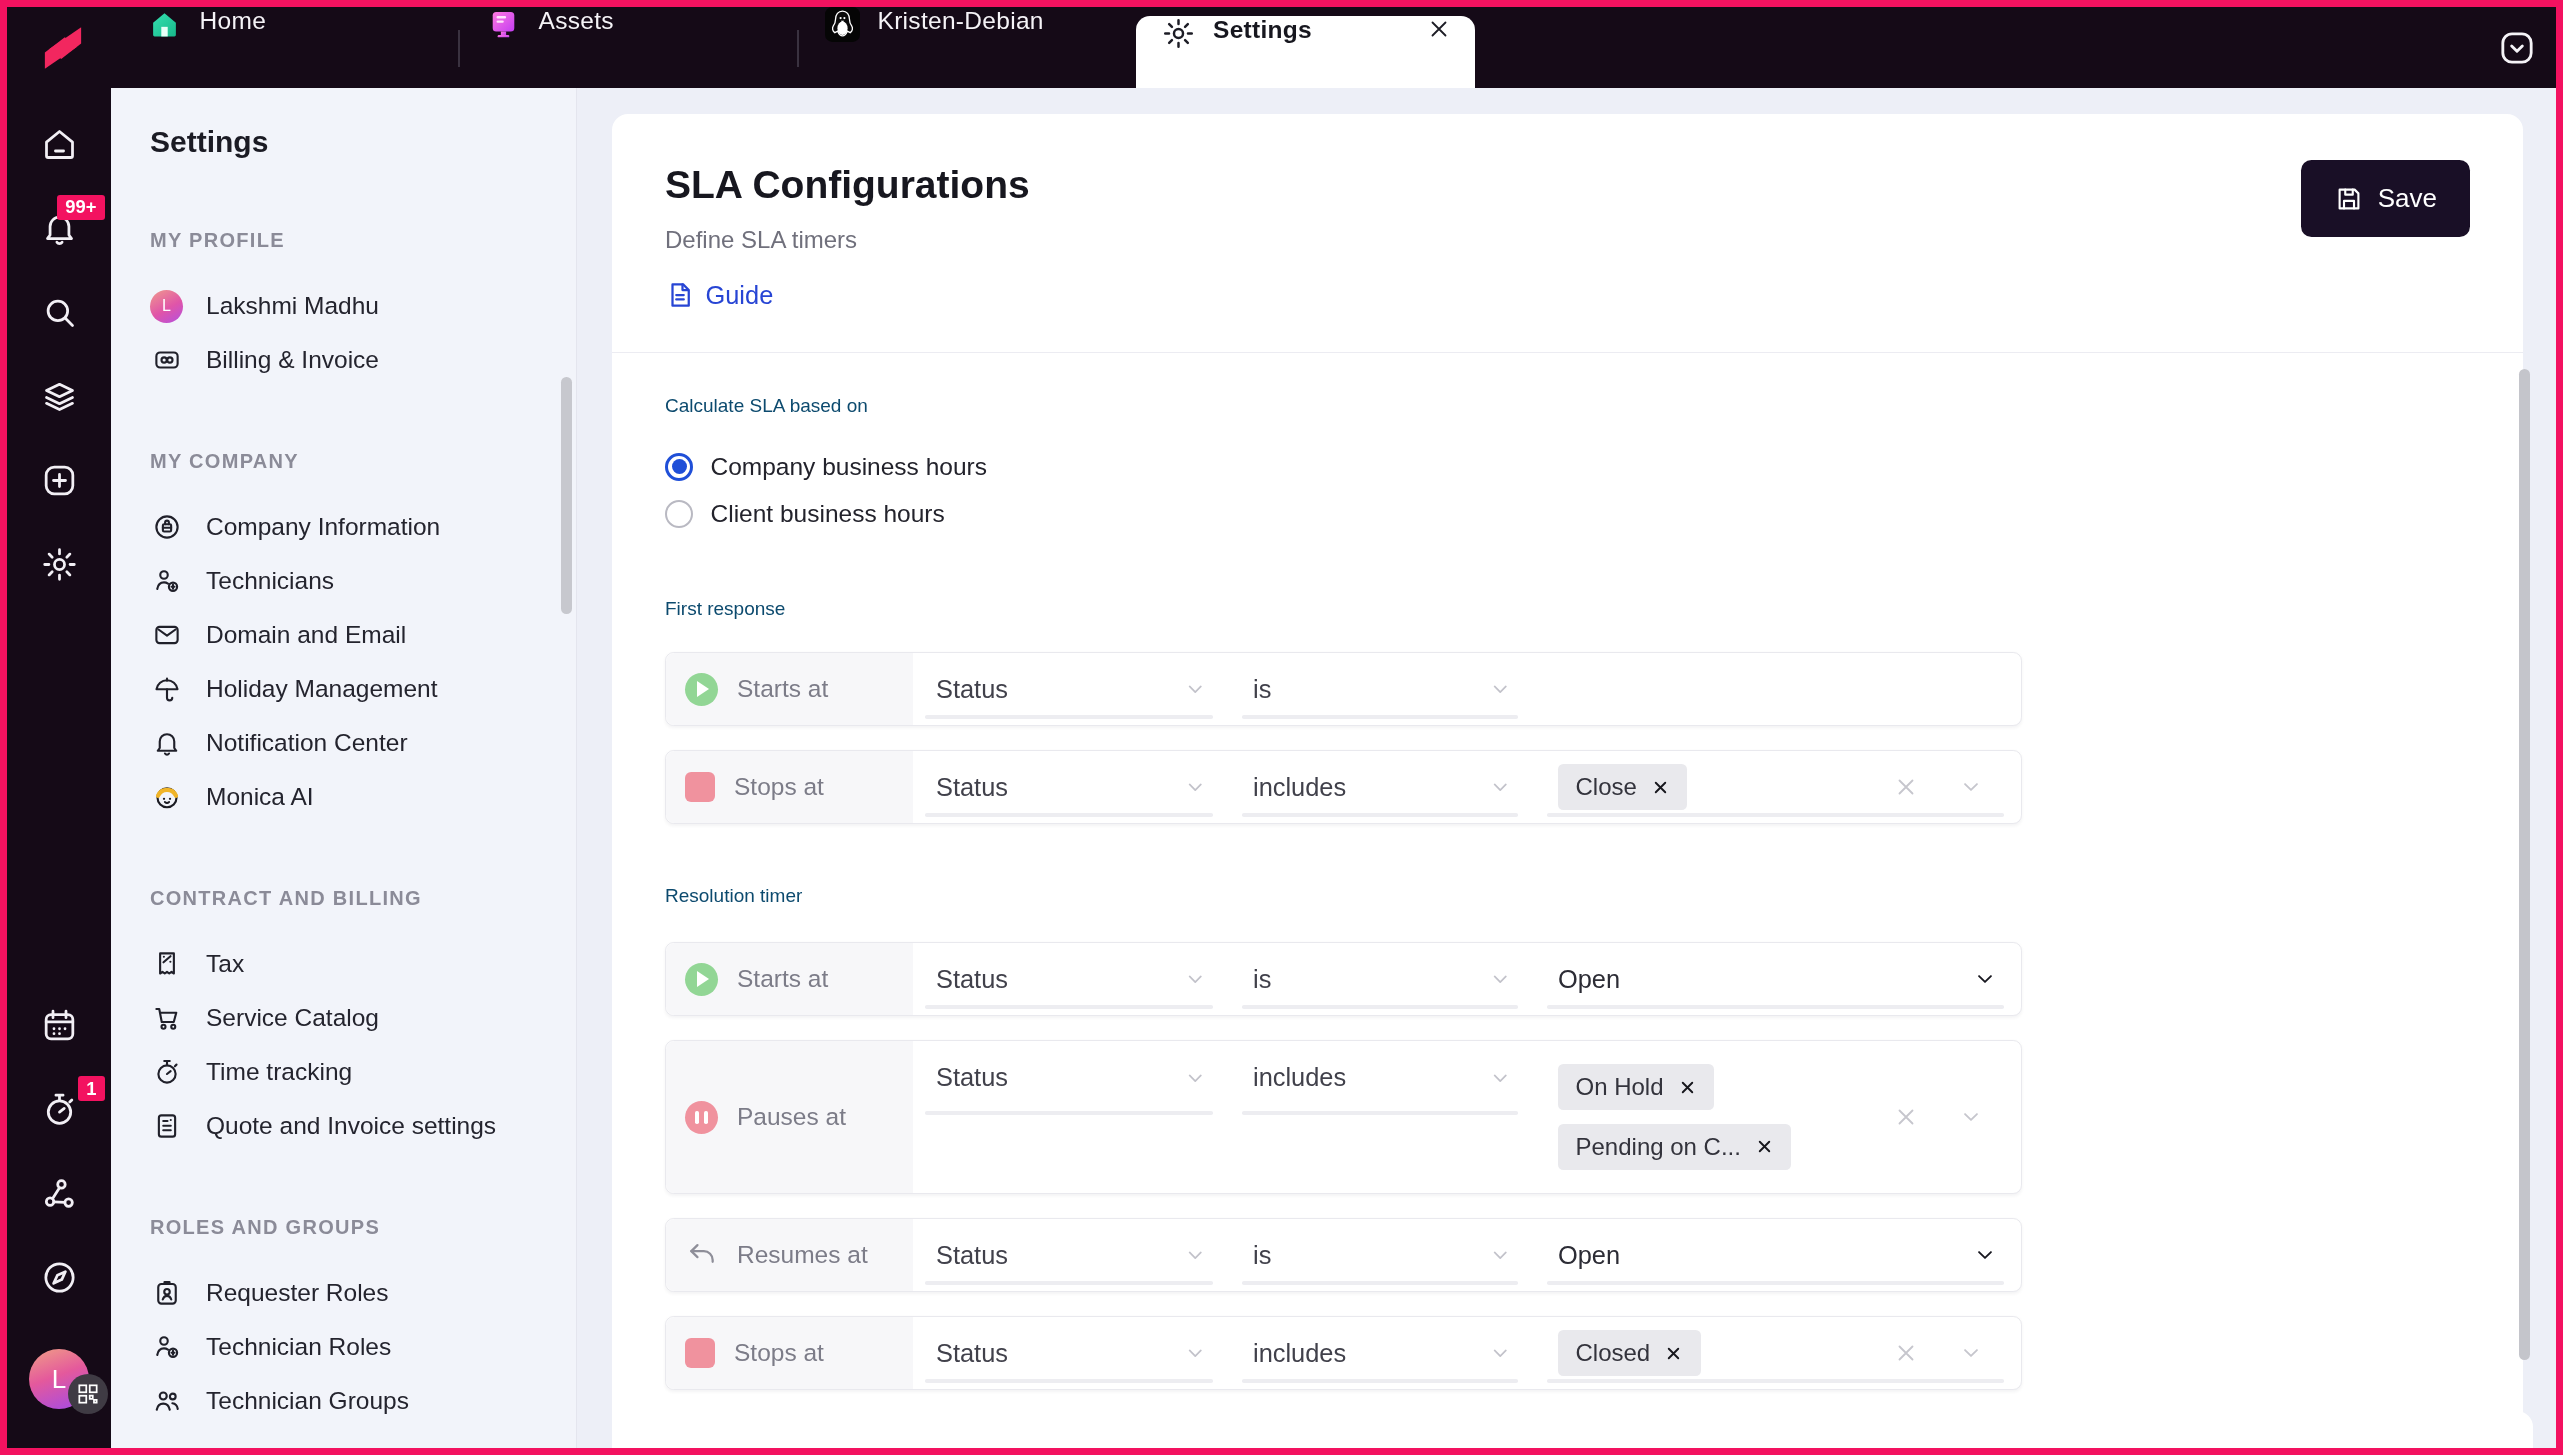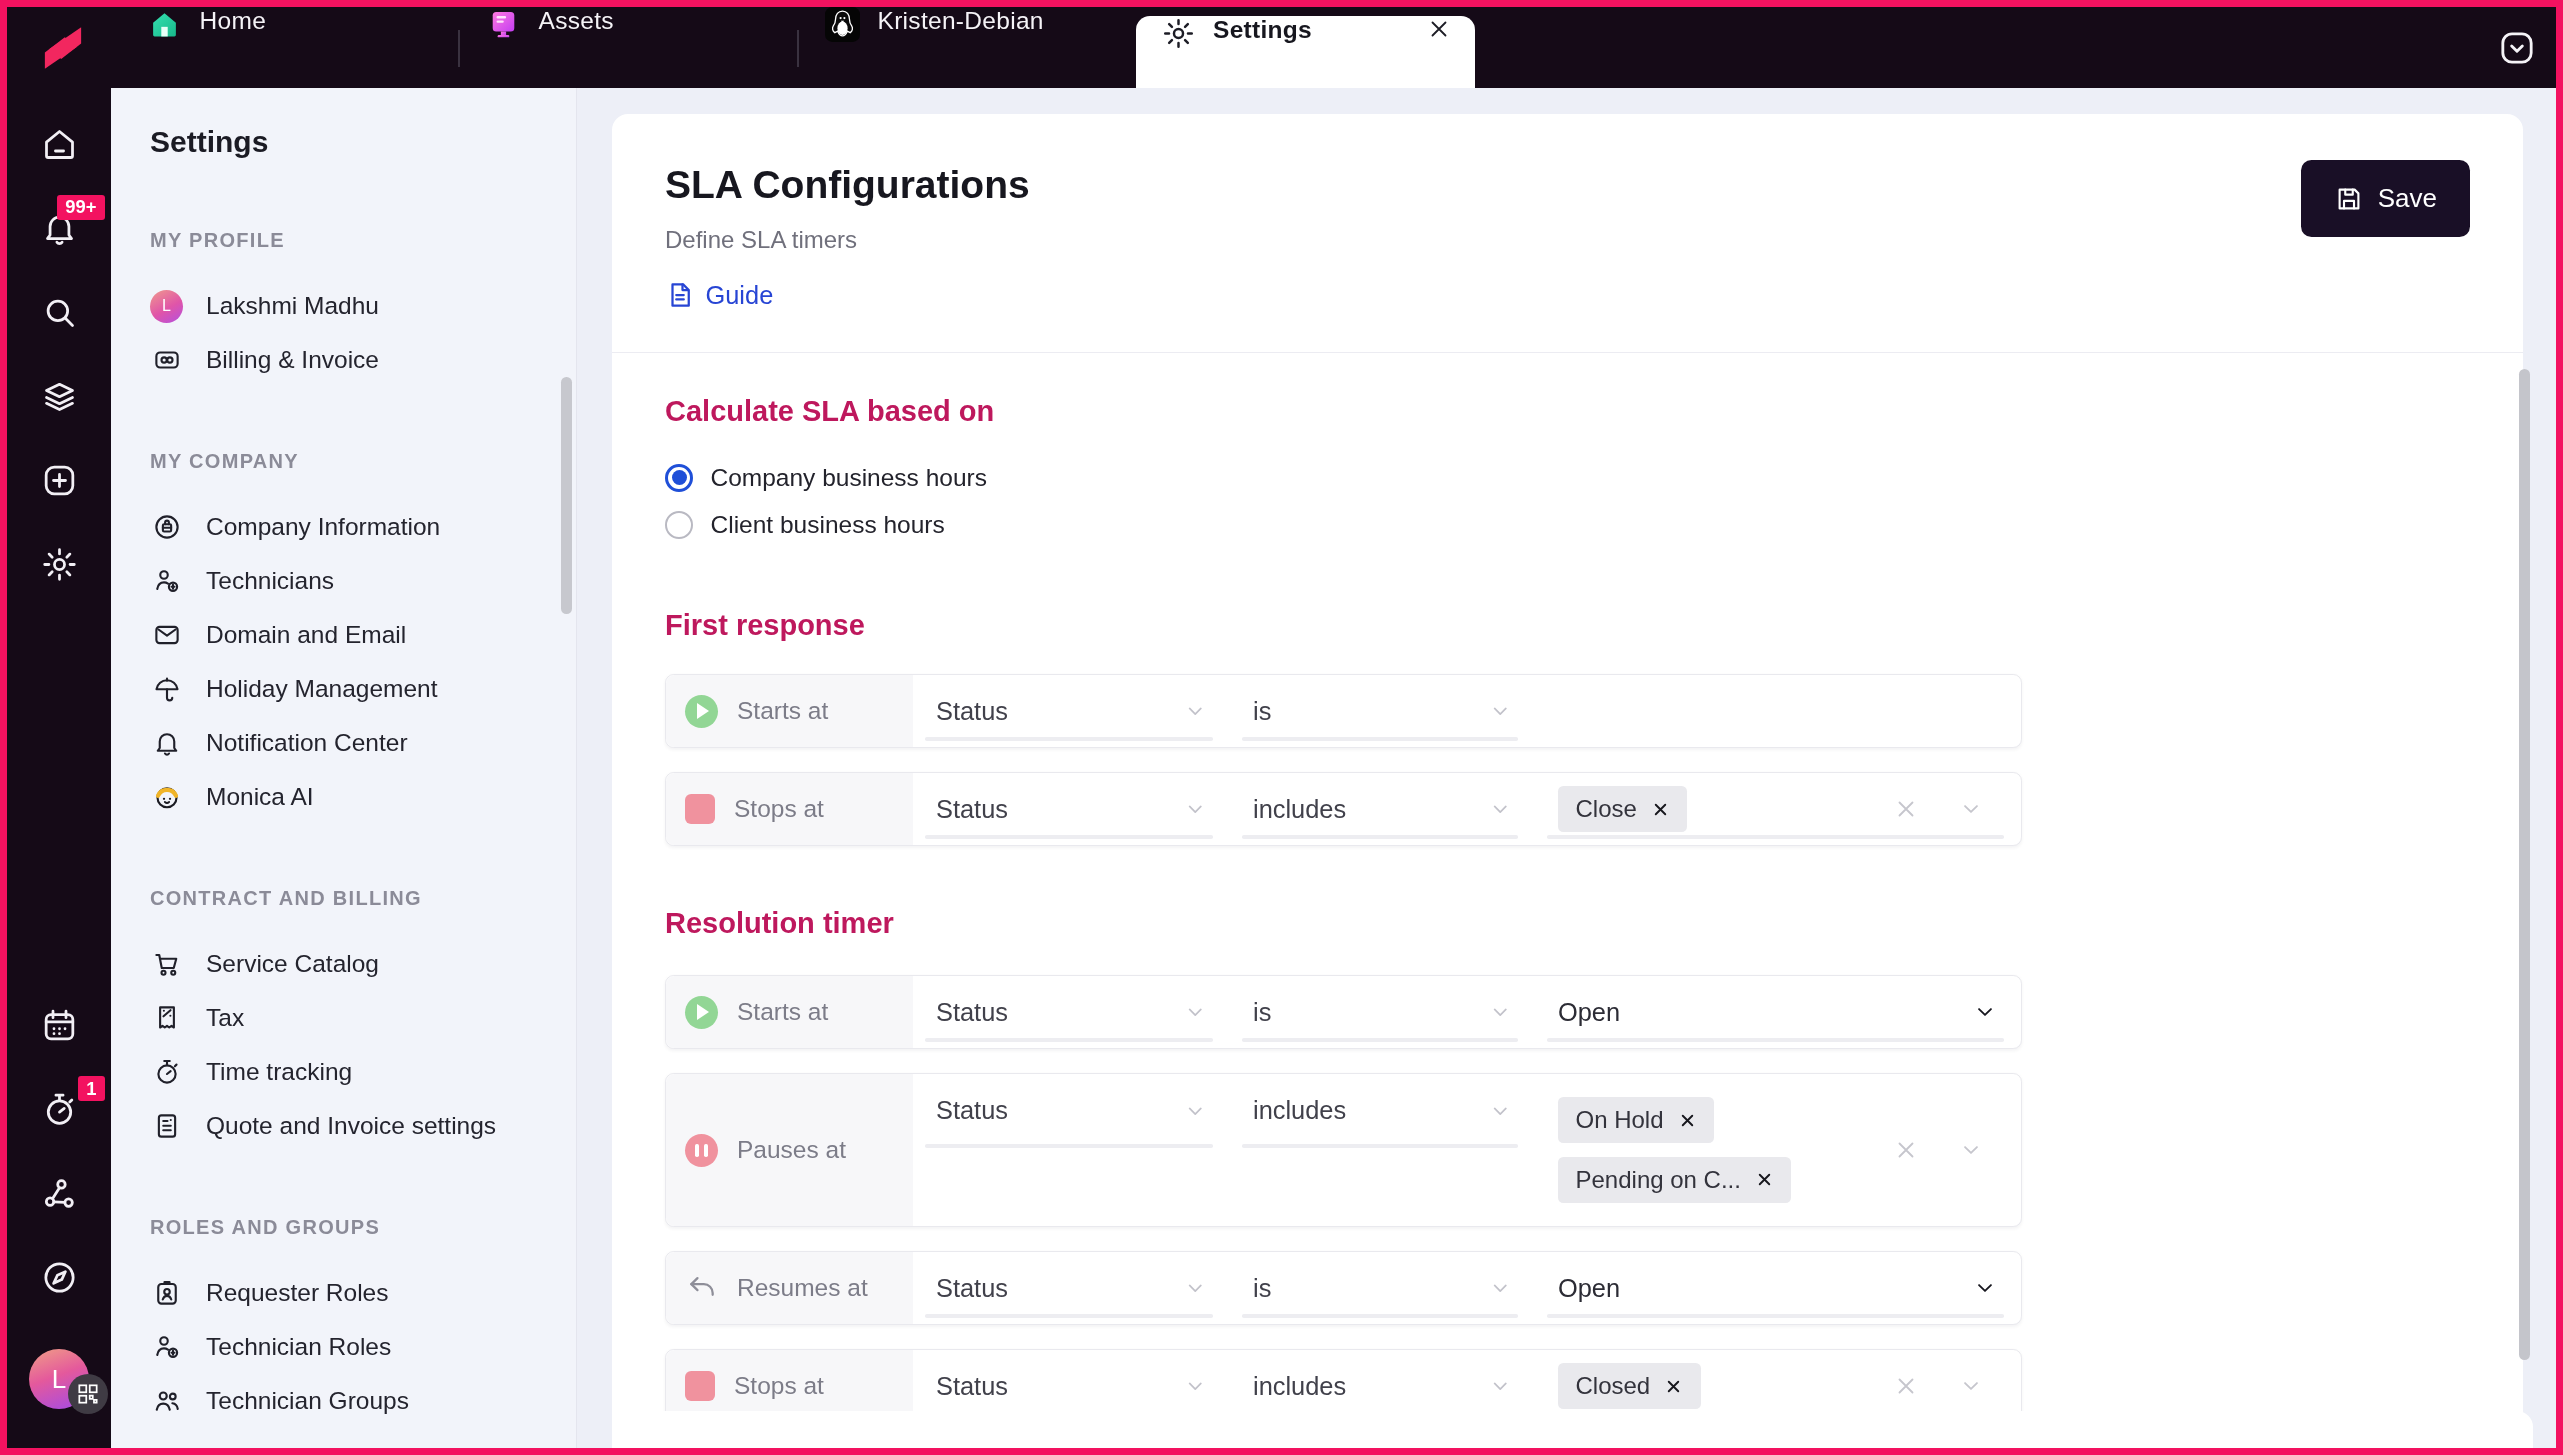--- a/index.html
+++ b/index.html
@@ -57,21 +57,21 @@
   .card{background:#fff;border-radius:16px;padding:49px 53px 70px 53px;position:relative;min-height:1490px;}
   .page-title{font-size:39px;font-weight:bold;color:#17171f;}
   .page-sub{font-size:24px;color:#70707c;margin-top:19px;}
   .guide-link{margin-top:26px;display:inline-flex;align-items:center;gap:10.5px;color:#2745d4;font-size:25.4px;cursor:pointer;}
   .guide-link svg{width:30px;height:30px;}
   .save-btn{position:absolute;top:46px;right:53px;background:#190f26;color:#fff;border:none;border-radius:10.5px;
     height:77px;padding:0 33px;font-size:26px;font-family:inherit;display:flex;align-items:center;gap:14px;cursor:pointer;}
   .save-btn svg{width:30px;height:30px;}
   .card-divider{border-top:1.8px solid #ececf2;margin:39px -53px 0 -53px;}
 
-  .sec-heading{font-size:29px;font-weight:bold;color:#be185d;}
+  .sec-heading{font-size:19px;font-weight:normal;color:#0c4a6e;}
   .calc-heading{margin-top:42px;}
   .radios{margin-top:26px;}
   .radio-row{height:47px;display:flex;align-items:center;gap:17.5px;cursor:pointer;}
   .radio{width:28px;height:28px;border-radius:50%;border:2.6px solid #b9b9c2;position:relative;flex:0 0 28px;}
   .radio.sel{border-color:#1f4fd8;border-width:3.5px;}
   .radio.sel::after{content:"";position:absolute;inset:3.5px;border-radius:50%;background:#1f4fd8;}
   .radio-label{font-size:24.5px;color:#23232c;}
 
   .section-heading{margin-top:61px;}
   .sla-row{width:1357px;min-height:74px;border:0.9px solid #e9e9ee;border-radius:8.8px;box-shadow:0 1.8px 3.5px rgba(20,20,40,.05);
@@ -377,35 +377,35 @@
               </svg>
             </span>
             <span class="sb-label">Monica AI</span>
           </div>
         </div>
         <div class="sb-group-label">CONTRACT AND BILLING</div>
         <div class="sb-items">
           <div class="sb-item">
             <span class="sb-ic">
               <svg viewBox="0 0 24 24" fill="none" stroke="currentColor" stroke-width="1.7" stroke-linecap="round" stroke-linejoin="round" style="width: 30px; height: 30px;">
+                <path d="M6.5 3.5h11V19.6l-1.9-1.3-1.8 1.3-1.8-1.3-1.8 1.3-1.8-1.3-1.9 1.3z"></path>
+                <path d="m9.2 10.6 5.6-4.8M9.5 6.2h.01M14.7 10.2h.01"></path>
+              </svg>
+            </span>
+            <span class="sb-label">Tax</span>
+          </div>
+          <div class="sb-item">
+            <span class="sb-ic">
+              <svg viewBox="0 0 24 24" fill="none" stroke="currentColor" stroke-width="1.7" stroke-linecap="round" stroke-linejoin="round" style="width: 30px; height: 30px;">
                 <circle cx="9.2" cy="19" r="1.6"></circle>
                 <circle cx="17" cy="19" r="1.6"></circle>
                 <path d="M3.5 4.8h2.3l2 10.4h9.6l2-7.4H7"></path>
               </svg>
             </span>
             <span class="sb-label">Service Catalog</span>
-          </div>
-          <div class="sb-item">
-            <span class="sb-ic">
-              <svg viewBox="0 0 24 24" fill="none" stroke="currentColor" stroke-width="1.7" stroke-linecap="round" stroke-linejoin="round" style="width: 30px; height: 30px;">
-                <path d="M6.5 3.5h11V19.6l-1.9-1.3-1.8 1.3-1.8-1.3-1.8 1.3-1.8-1.3-1.9 1.3z"></path>
-                <path d="m9.2 10.6 5.6-4.8M9.5 6.2h.01M14.7 10.2h.01"></path>
-              </svg>
-            </span>
-            <span class="sb-label">Tax</span>
           </div>
           <div class="sb-item">
             <span class="sb-ic">
               <svg viewBox="0 0 24 24" fill="none" stroke="currentColor" stroke-width="1.7" stroke-linecap="round" stroke-linejoin="round" style="width: 30px; height: 30px;">
                 <circle cx="12" cy="13.6" r="6.9"></circle>
                 <path d="m12 13.6 2.9-2.3M9.8 3.2h4.4M12 3.2v3.4M18.3 7.4l1.3-1.3"></path>
               </svg>
             </span>
             <span class="sb-label">Time tracking</span>
           </div>

